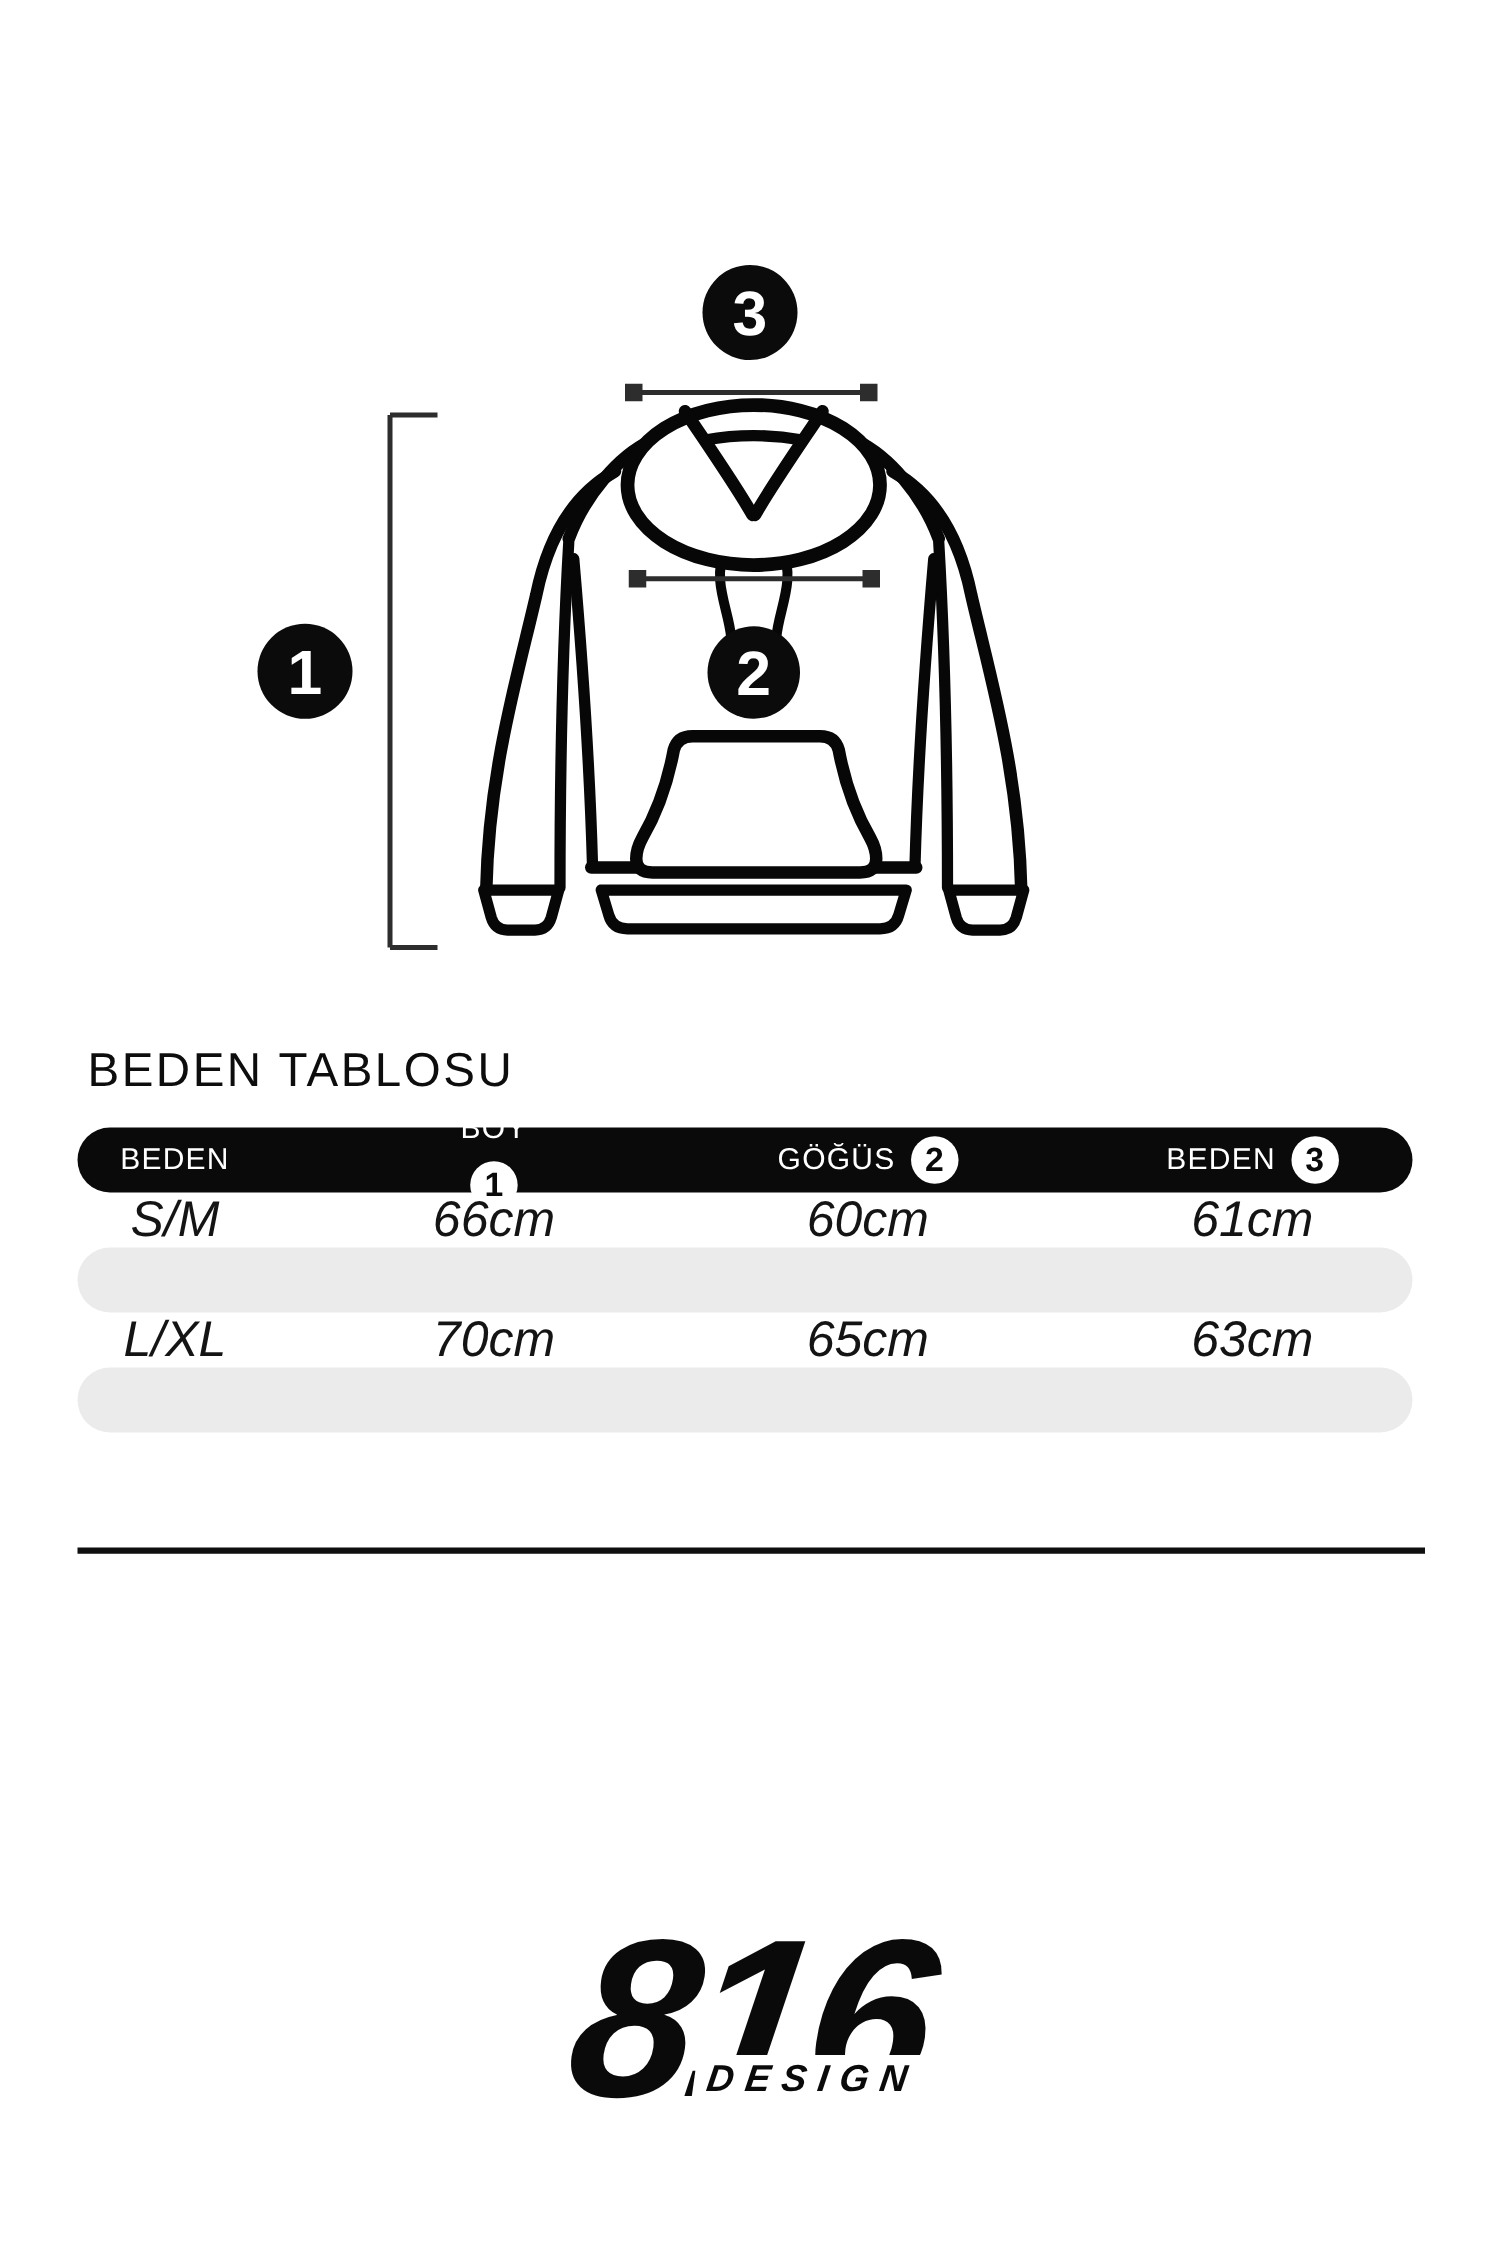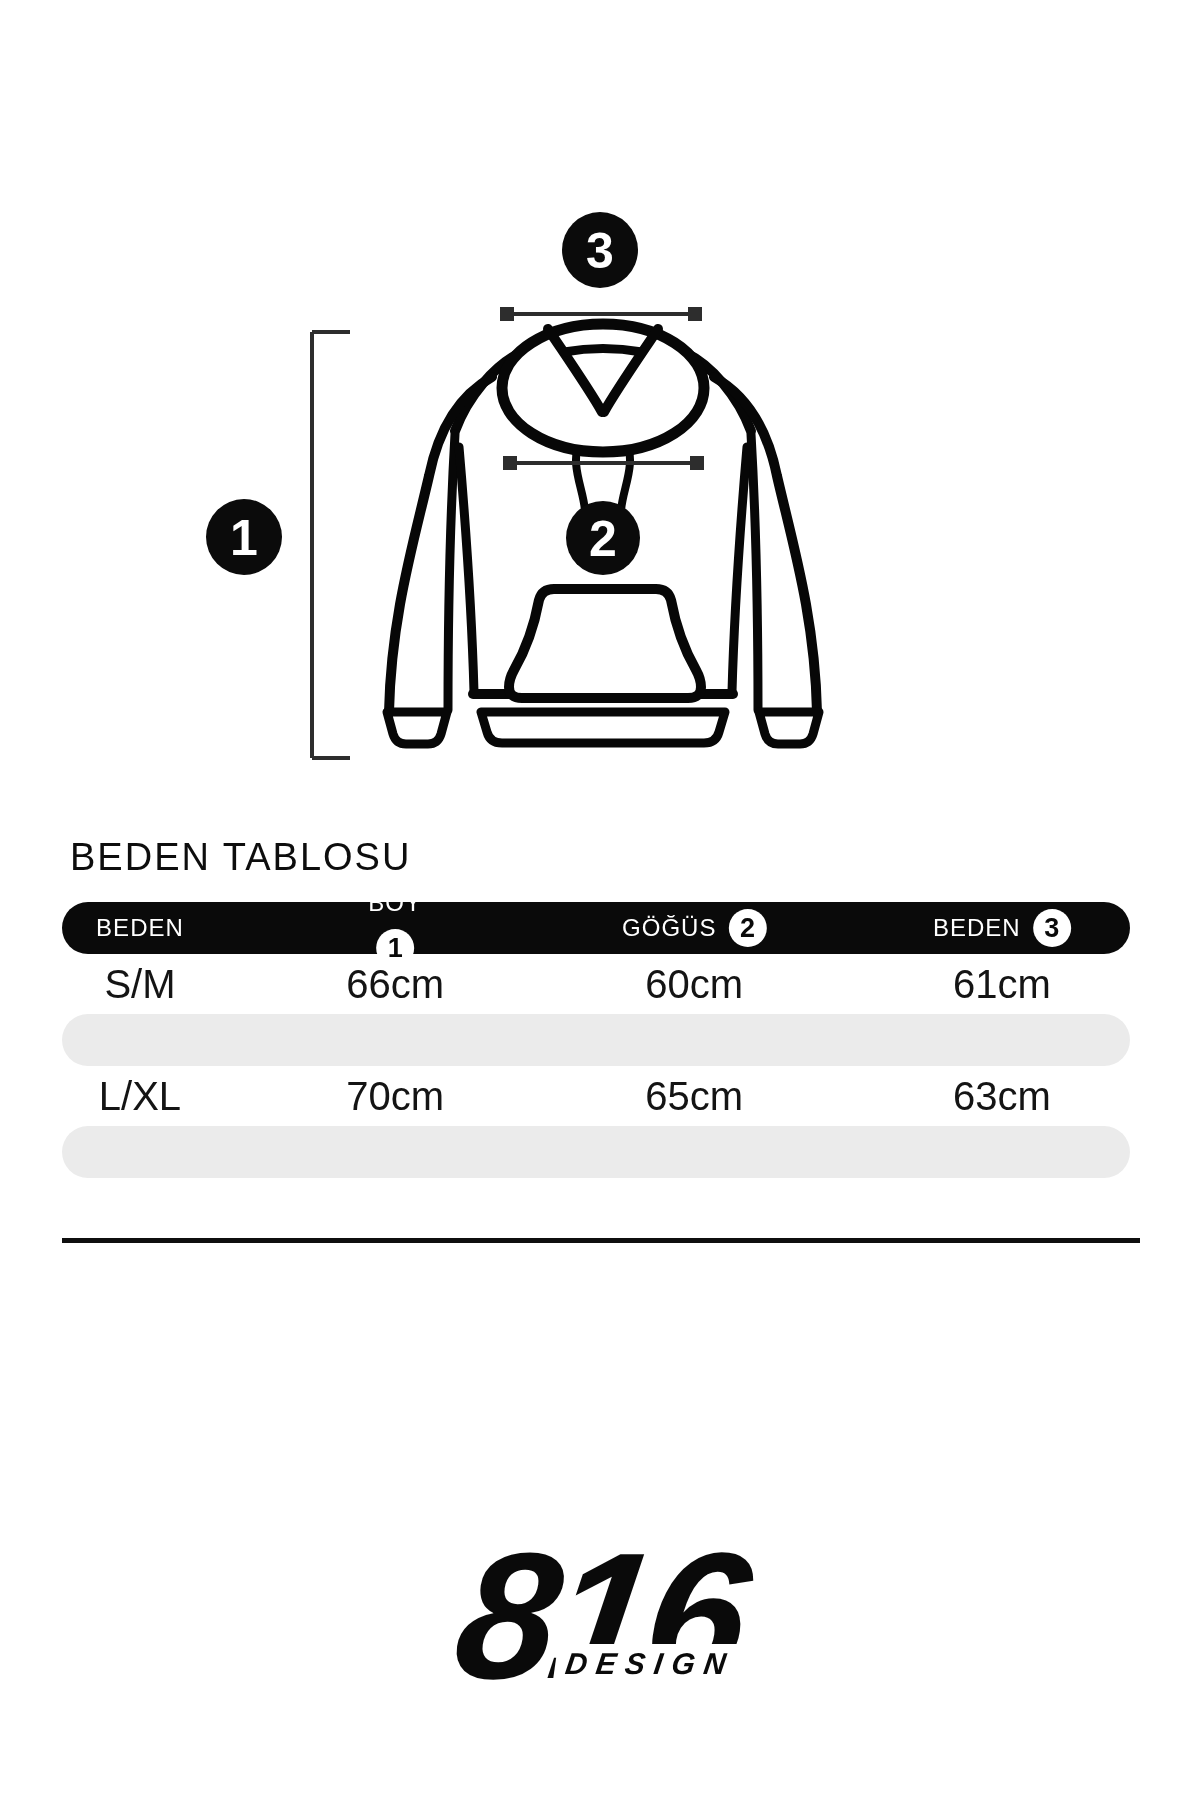--- a/index.html
+++ b/index.html
@@ -12,21 +12,21 @@
   }
   .diagram { position: absolute; left: 0; top: 0; display: block; }
 
   .table-title {
     position: absolute; left: 70px; top: 836px; margin: 0;
     font-size: 38px; font-weight: 400; letter-spacing: 2px; color: #0d0d0d;
   }
 
   .size-table { position: absolute; left: 62px; top: 902px; width: 1068px; }
   .header-row { position: relative; height: 52px; background: #0a0a0a; border-radius: 27px; }
-  .data-row   { position: relative; height: 60px; }
+  .data-row   { position: relative; height: 44px; font-style: italic; }
   .stripe-row { height: 52px; background: #ebebeb; border-radius: 27px; }
 
   .cell {
     position: absolute; top: 50%;
     transform: translate(-50%, -50%);
     display: flex; align-items: center; gap: 12px; white-space: nowrap;
   }
   .col1 { left: 7.3%; } .col2 { left: 31.2%; flex-direction: column; } .col3 { left: 59.2%; justify-content: space-between; } .col4 { left: 88%; }
 
   .hlabel { color: #ffffff; font-size: 24px; letter-spacing: 1px; }

